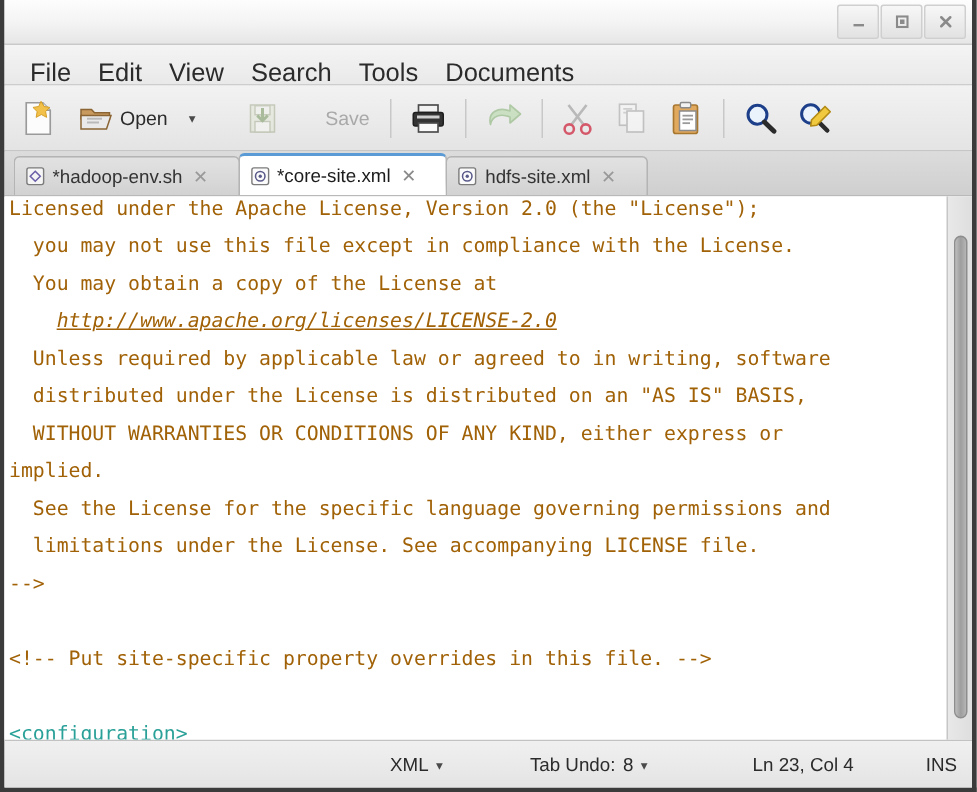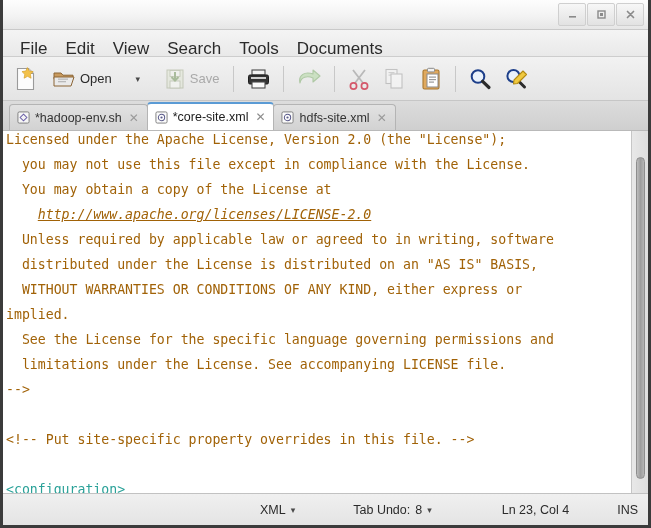--- a/index.html
+++ b/index.html
@@ -58,40 +58,40 @@
 
   
   #toolbar {
     height:44px; flex:0 0 44px;
     background:linear-gradient(to bottom,#f2f2f2,#e4e4e4);
     border-bottom:1px solid #c6c6c6;
     display:flex; align-items:center; padding:0 6px; gap:2px;
   }
   .tbtn {
     height:36px; min-width:34px; padding:0 4px;
-    display:flex; align-items:center; justify-content:center; gap:4px;
+    display:flex; align-items:center; gap:4px;
     border:1px solid transparent; border-radius:3px;
   }
   .tbtn.labeled { padding:0 6px; }
   .tbtn .lbl { font-size:13px; color:#2b2b2b; }
-  .tbtn.disabled .lbl { color:#a9a9a9; }
+  .tbtn.disabled .lbl { color:#a9a9a9;margin-left:27px; }
   .tbtn.disabled svg { opacity:.42; }
   .tsep { width:1px; height:26px; background:#c8c8c8; margin:0 5px; }
   .caret { font-size:9px; color:#4a4a4a; }
 
   
   #tabbar {
     height:30px; flex:0 0 30px;
     background:linear-gradient(to bottom,#dcdcdc,#cfcfcf);
     display:flex; align-items:flex-end; padding-left:6px;
     border-bottom:1px solid #b9b9b9;
   }
   .tab {
     height:26px; display:flex; align-items:center; gap:5px;
-    padding:0 8px 0 7px;
+    padding:0 20px 0 7px;
     background:linear-gradient(to bottom,#e2e2e2,#d2d2d2);
     border:1px solid #b4b4b4; border-bottom:none;
     border-radius:4px 4px 0 0;
     font-size:12.5px; color:#333; white-space:nowrap;
     margin-right:-1px;
   }
   .tab.active {
     background:#ffffff; height:28px;
     border-top:2px solid #5b9bd5;
     color:#1b1b1b; z-index:3; position:relative;

